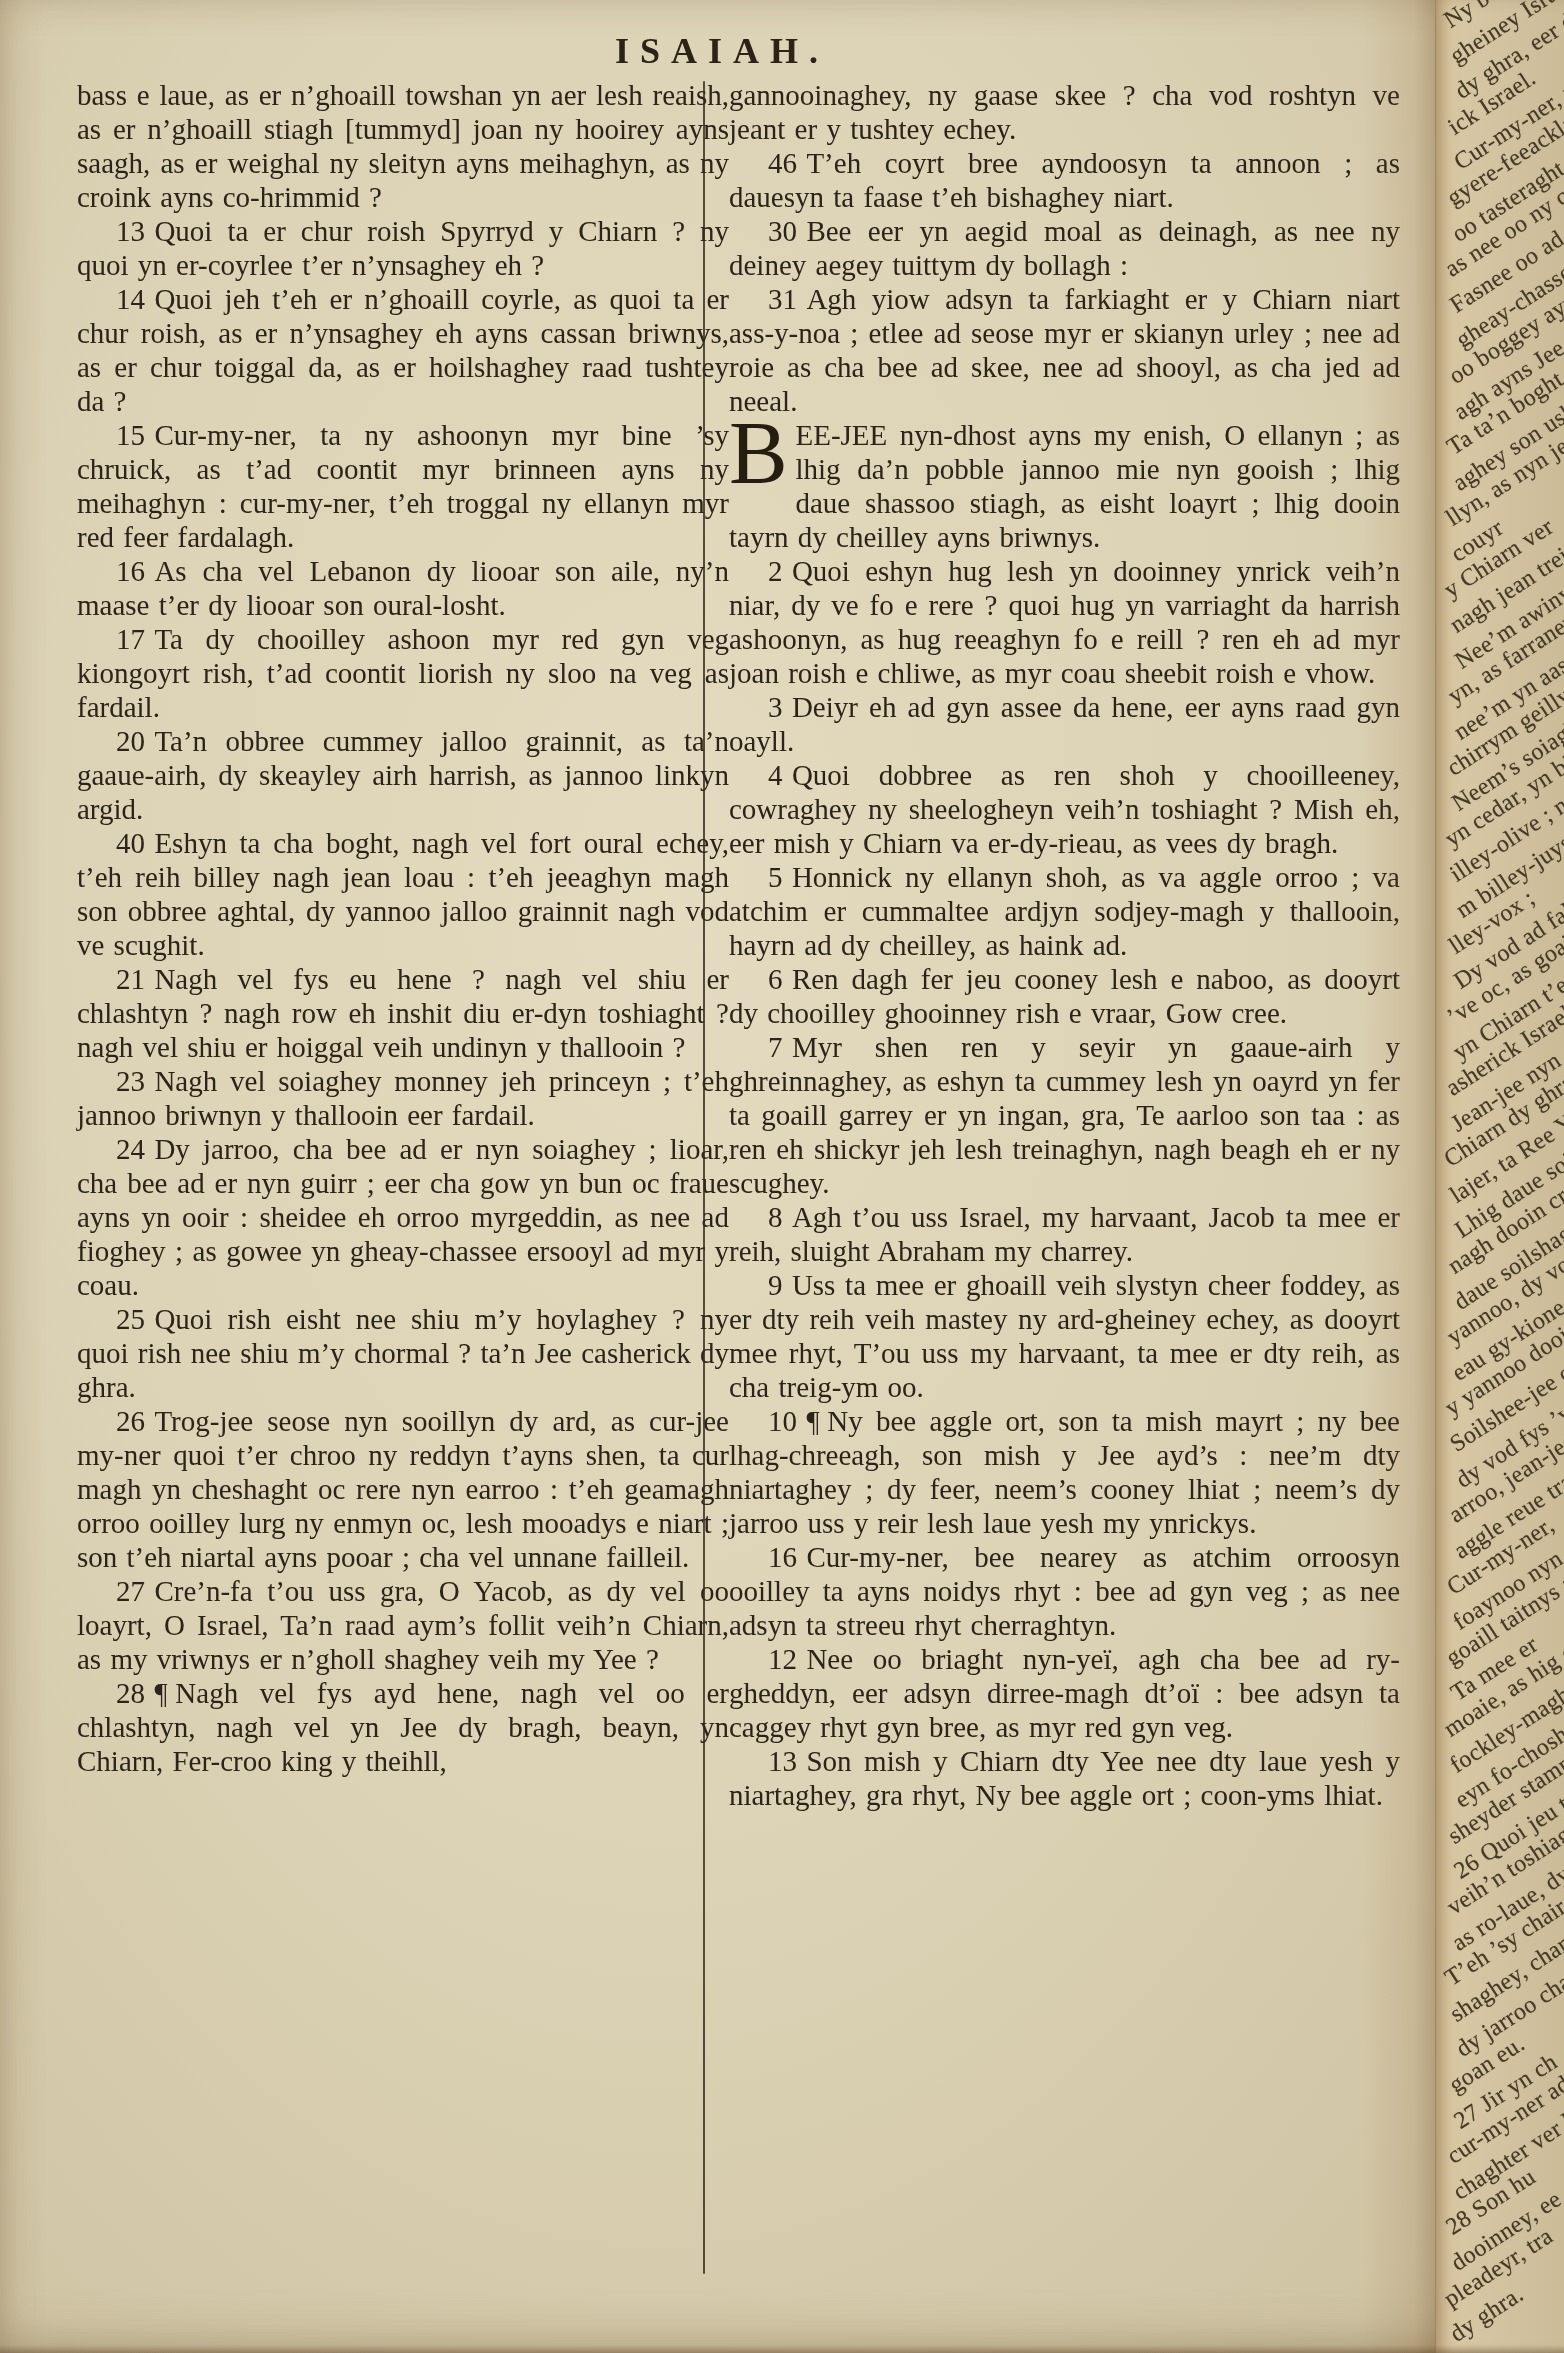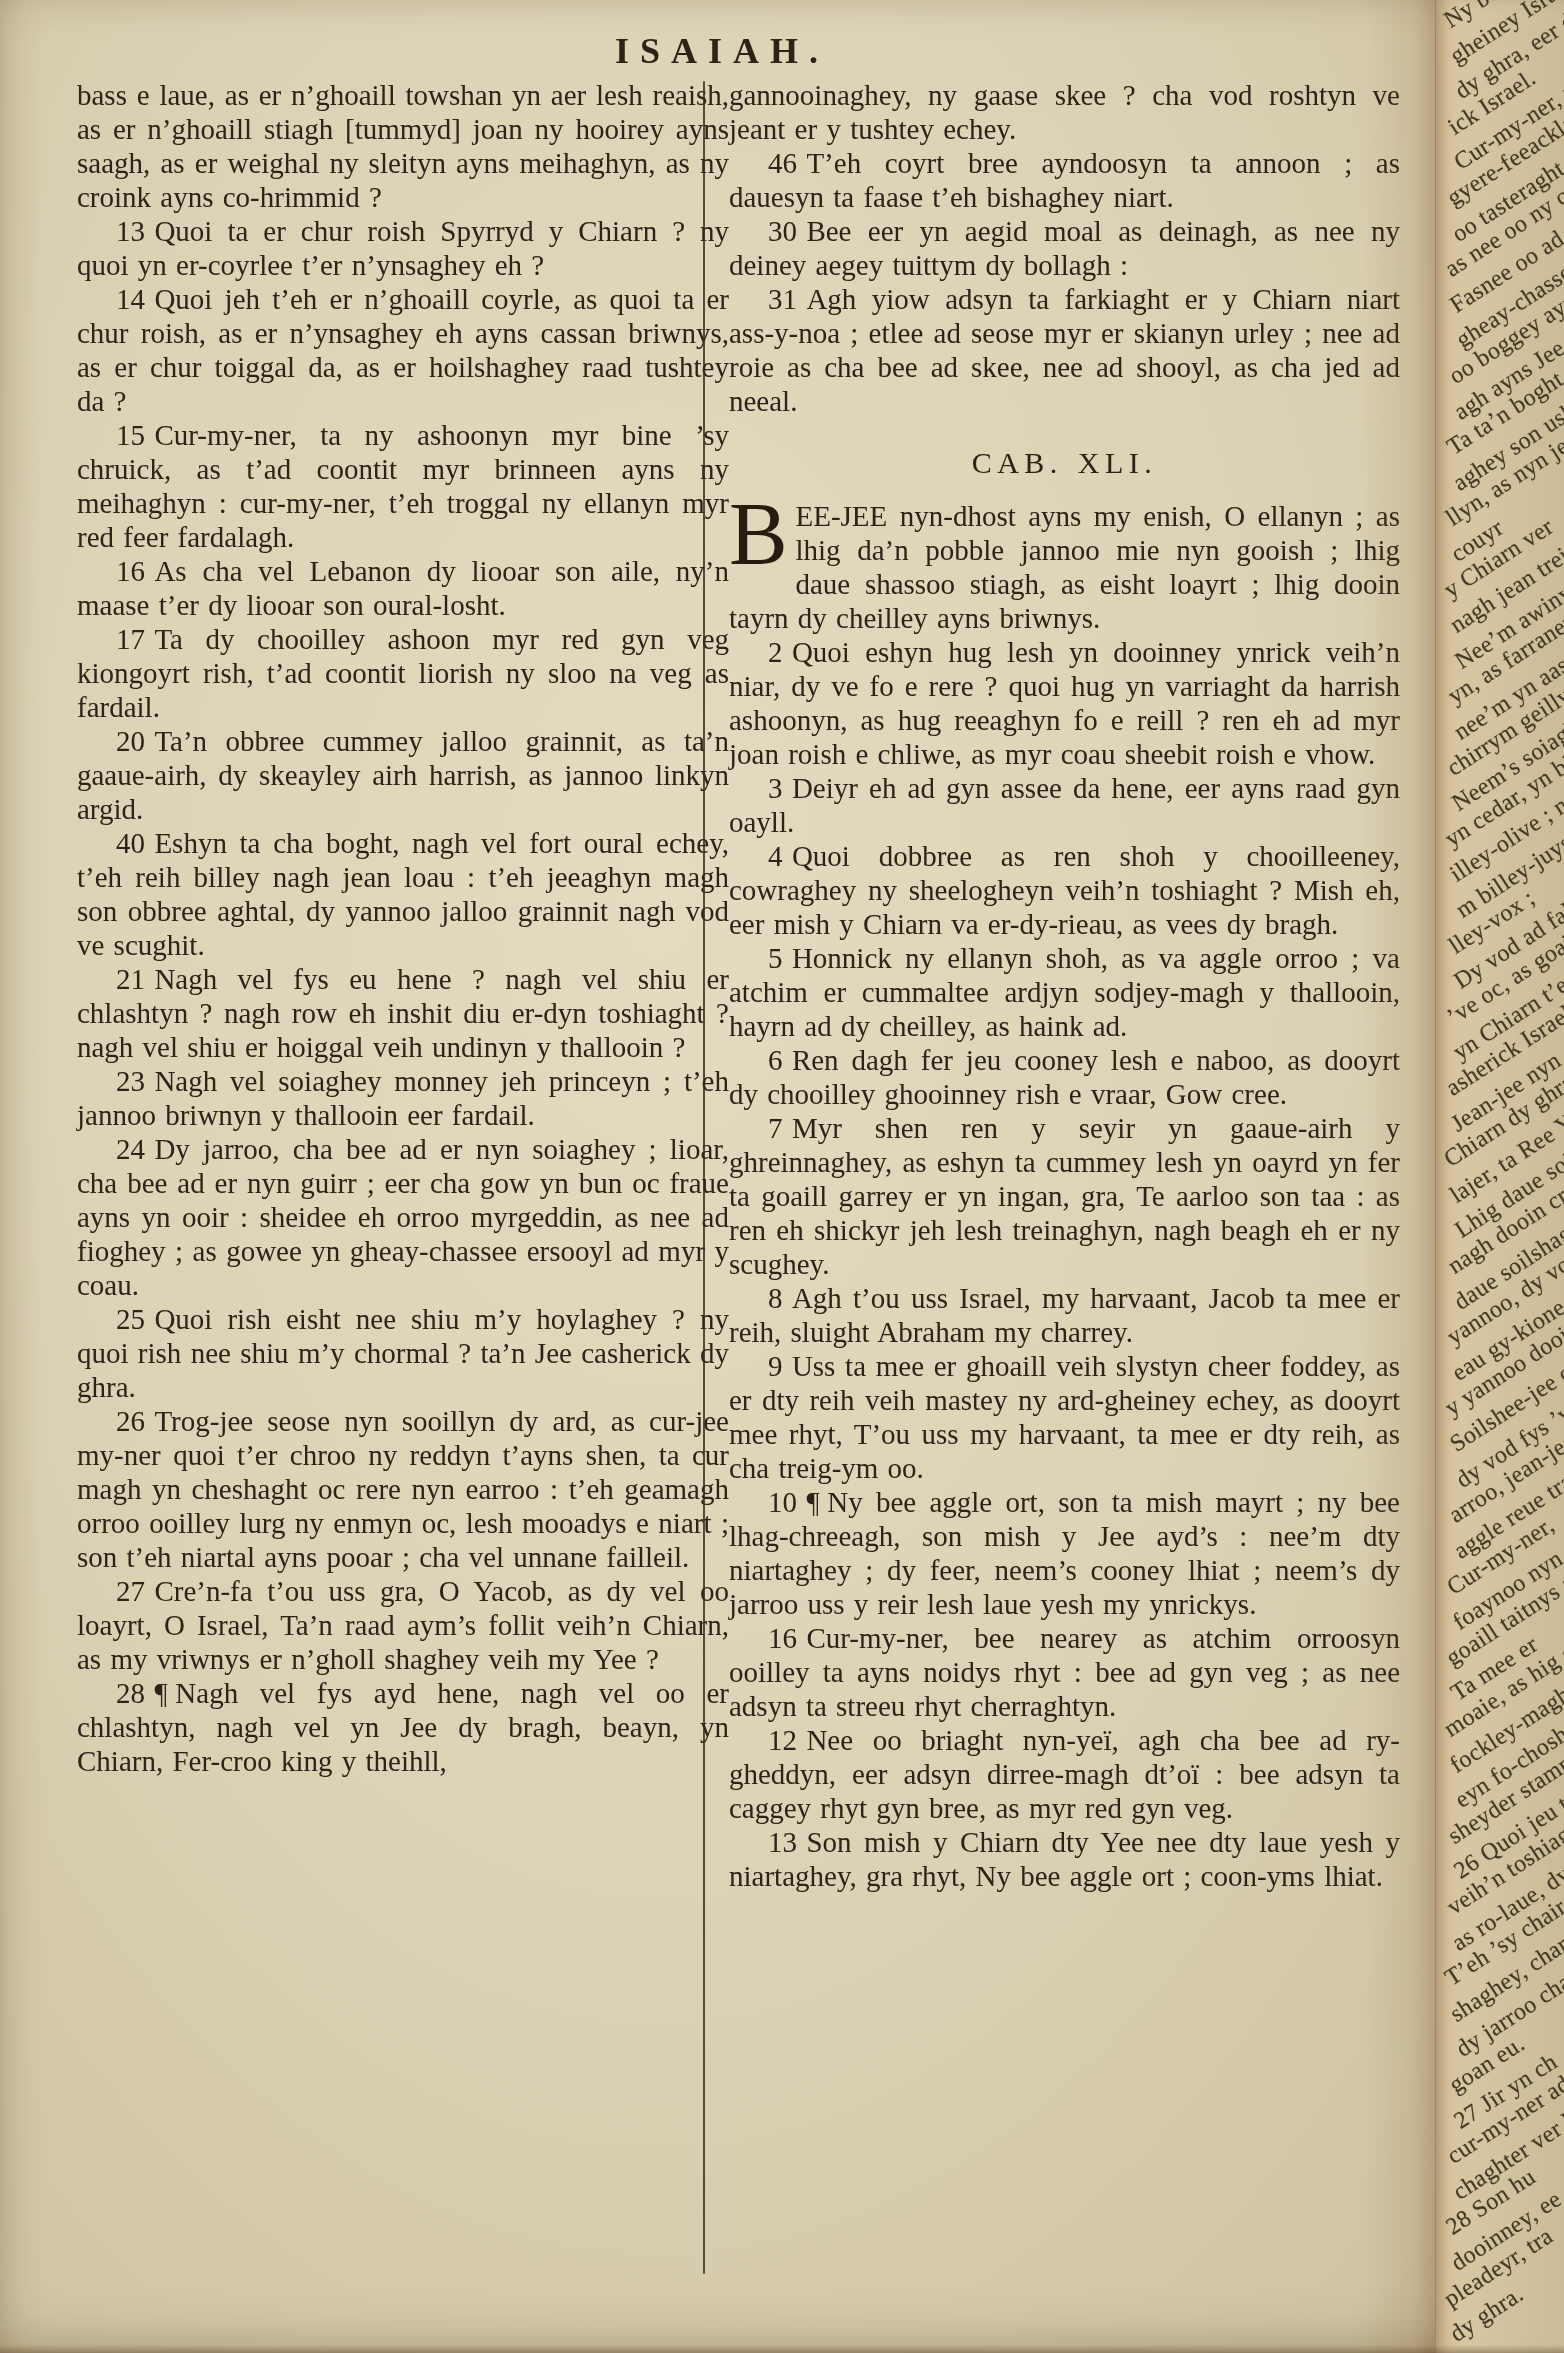--- a/index.html
+++ b/index.html
@@ -87,21 +87,20 @@
       <p class="verse"><span class="vnum">26</span>Trog-jee seose nyn sooillyn dy ard, as cur-jee my-ner quoi t’er chroo ny reddyn t’ayns shen, ta cur magh yn cheshaght oc rere nyn earroo : t’eh geamagh orroo ooilley lurg ny enmyn oc, lesh mooadys e niart ; son t’eh niartal ayns pooar ; cha vel unnane failleil.</p>
       <p class="verse"><span class="vnum">27</span>Cre’n-fa t’ou uss gra, O Yacob, as dy vel oo loayrt, O Israel, Ta’n raad aym’s follit veih’n Chiarn, as my vriwnys er n’gholl shaghey veih my Yee ?</p>
       <p class="verse"><span class="vnum">28</span><span class="pilcrow">¶</span>Nagh vel fys ayd hene, nagh vel oo er chlashtyn, nagh vel yn Jee dy bragh, beayn, yn Chiarn, Fer-croo king y theihll,</p>
     </div>
   <div class="divider"></div>
   <div class="column col-right" id="col-right">
       <p class="verse cont">gannooinaghey, ny gaase skee ? cha vod roshtyn ve jeant er y tushtey echey.</p>
       <p class="verse"><span class="vnum">46</span>T’eh coyrt bree ayndoosyn ta annoon ; as dauesyn ta faase t’eh bishaghey niart.</p>
       <p class="verse"><span class="vnum">30</span>Bee eer yn aegid moal as deinagh, as nee ny deiney aegey tuittym dy bollagh :</p>
       <p class="verse"><span class="vnum">31</span>Agh yiow adsyn ta farkiaght er y Chiarn niart ass-y-noa ; etlee ad seose myr er skianyn urley ; nee ad roie as cha bee ad skee, nee ad shooyl, as cha jed ad neeal.</p>
-      <div class="chapter-heading">CAB. XLI.</div>
       <p class="verse first"><span class="dropcap">B</span>EE-JEE nyn-dhost ayns my enish, O ellanyn ; as lhig da’n pobble jannoo mie nyn gooish ; lhig daue shassoo stiagh, as eisht loayrt ; lhig dooin tayrn dy cheilley ayns briwnys.</p>
       <p class="verse"><span class="vnum">2</span>Quoi eshyn hug lesh yn dooinney ynrick veih’n niar, dy ve fo e rere ? quoi hug yn varriaght da harrish ashoonyn, as hug reeaghyn fo e reill ? ren eh ad myr joan roish e chliwe, as myr coau sheebit roish e vhow.</p>
       <p class="verse"><span class="vnum">3</span>Deiyr eh ad gyn assee da hene, eer ayns raad gyn oayll.</p>
       <p class="verse"><span class="vnum">4</span>Quoi dobbree as ren shoh y chooilleeney, cowraghey ny sheelogheyn veih’n toshiaght ?  Mish eh, eer mish y Chiarn va er-dy-rieau, as vees dy bragh.</p>
       <p class="verse"><span class="vnum">5</span>Honnick ny ellanyn shoh, as va aggle orroo ; va atchim er cummaltee ardjyn sodjey-magh y thallooin, hayrn ad dy cheilley, as haink ad.</p>
       <p class="verse"><span class="vnum">6</span>Ren dagh fer jeu cooney lesh e naboo, as dooyrt dy chooilley ghooinney rish e vraar, Gow cree.</p>
       <p class="verse"><span class="vnum">7</span>Myr shen ren y seyir yn gaaue-airh y ghreinnaghey, as eshyn ta cummey lesh yn oayrd yn fer ta goaill garrey er yn ingan, gra, Te aarloo son taa : as ren eh shickyr jeh lesh treinaghyn, nagh beagh eh er ny scughey.</p>
       <p class="verse"><span class="vnum">8</span>Agh t’ou uss Israel, my harvaant, Jacob ta mee er reih, sluight Abraham my charrey.</p>
       <p class="verse"><span class="vnum">9</span>Uss ta mee er ghoaill veih slystyn cheer foddey, as er dty reih veih mastey ny ard-gheiney echey, as dooyrt mee rhyt, T’ou uss my harvaant, ta mee er dty reih, as cha treig-ym oo.</p>
       <p class="verse"><span class="vnum">10</span><span class="pilcrow">¶</span>Ny bee aggle ort, son ta mish mayrt ; ny bee lhag-chreeagh, son mish y Jee ayd’s : nee’m dty niartaghey ; dy feer, neem’s cooney lhiat ; neem’s dy jarroo uss y reir lesh laue yesh my ynrickys.</p>

